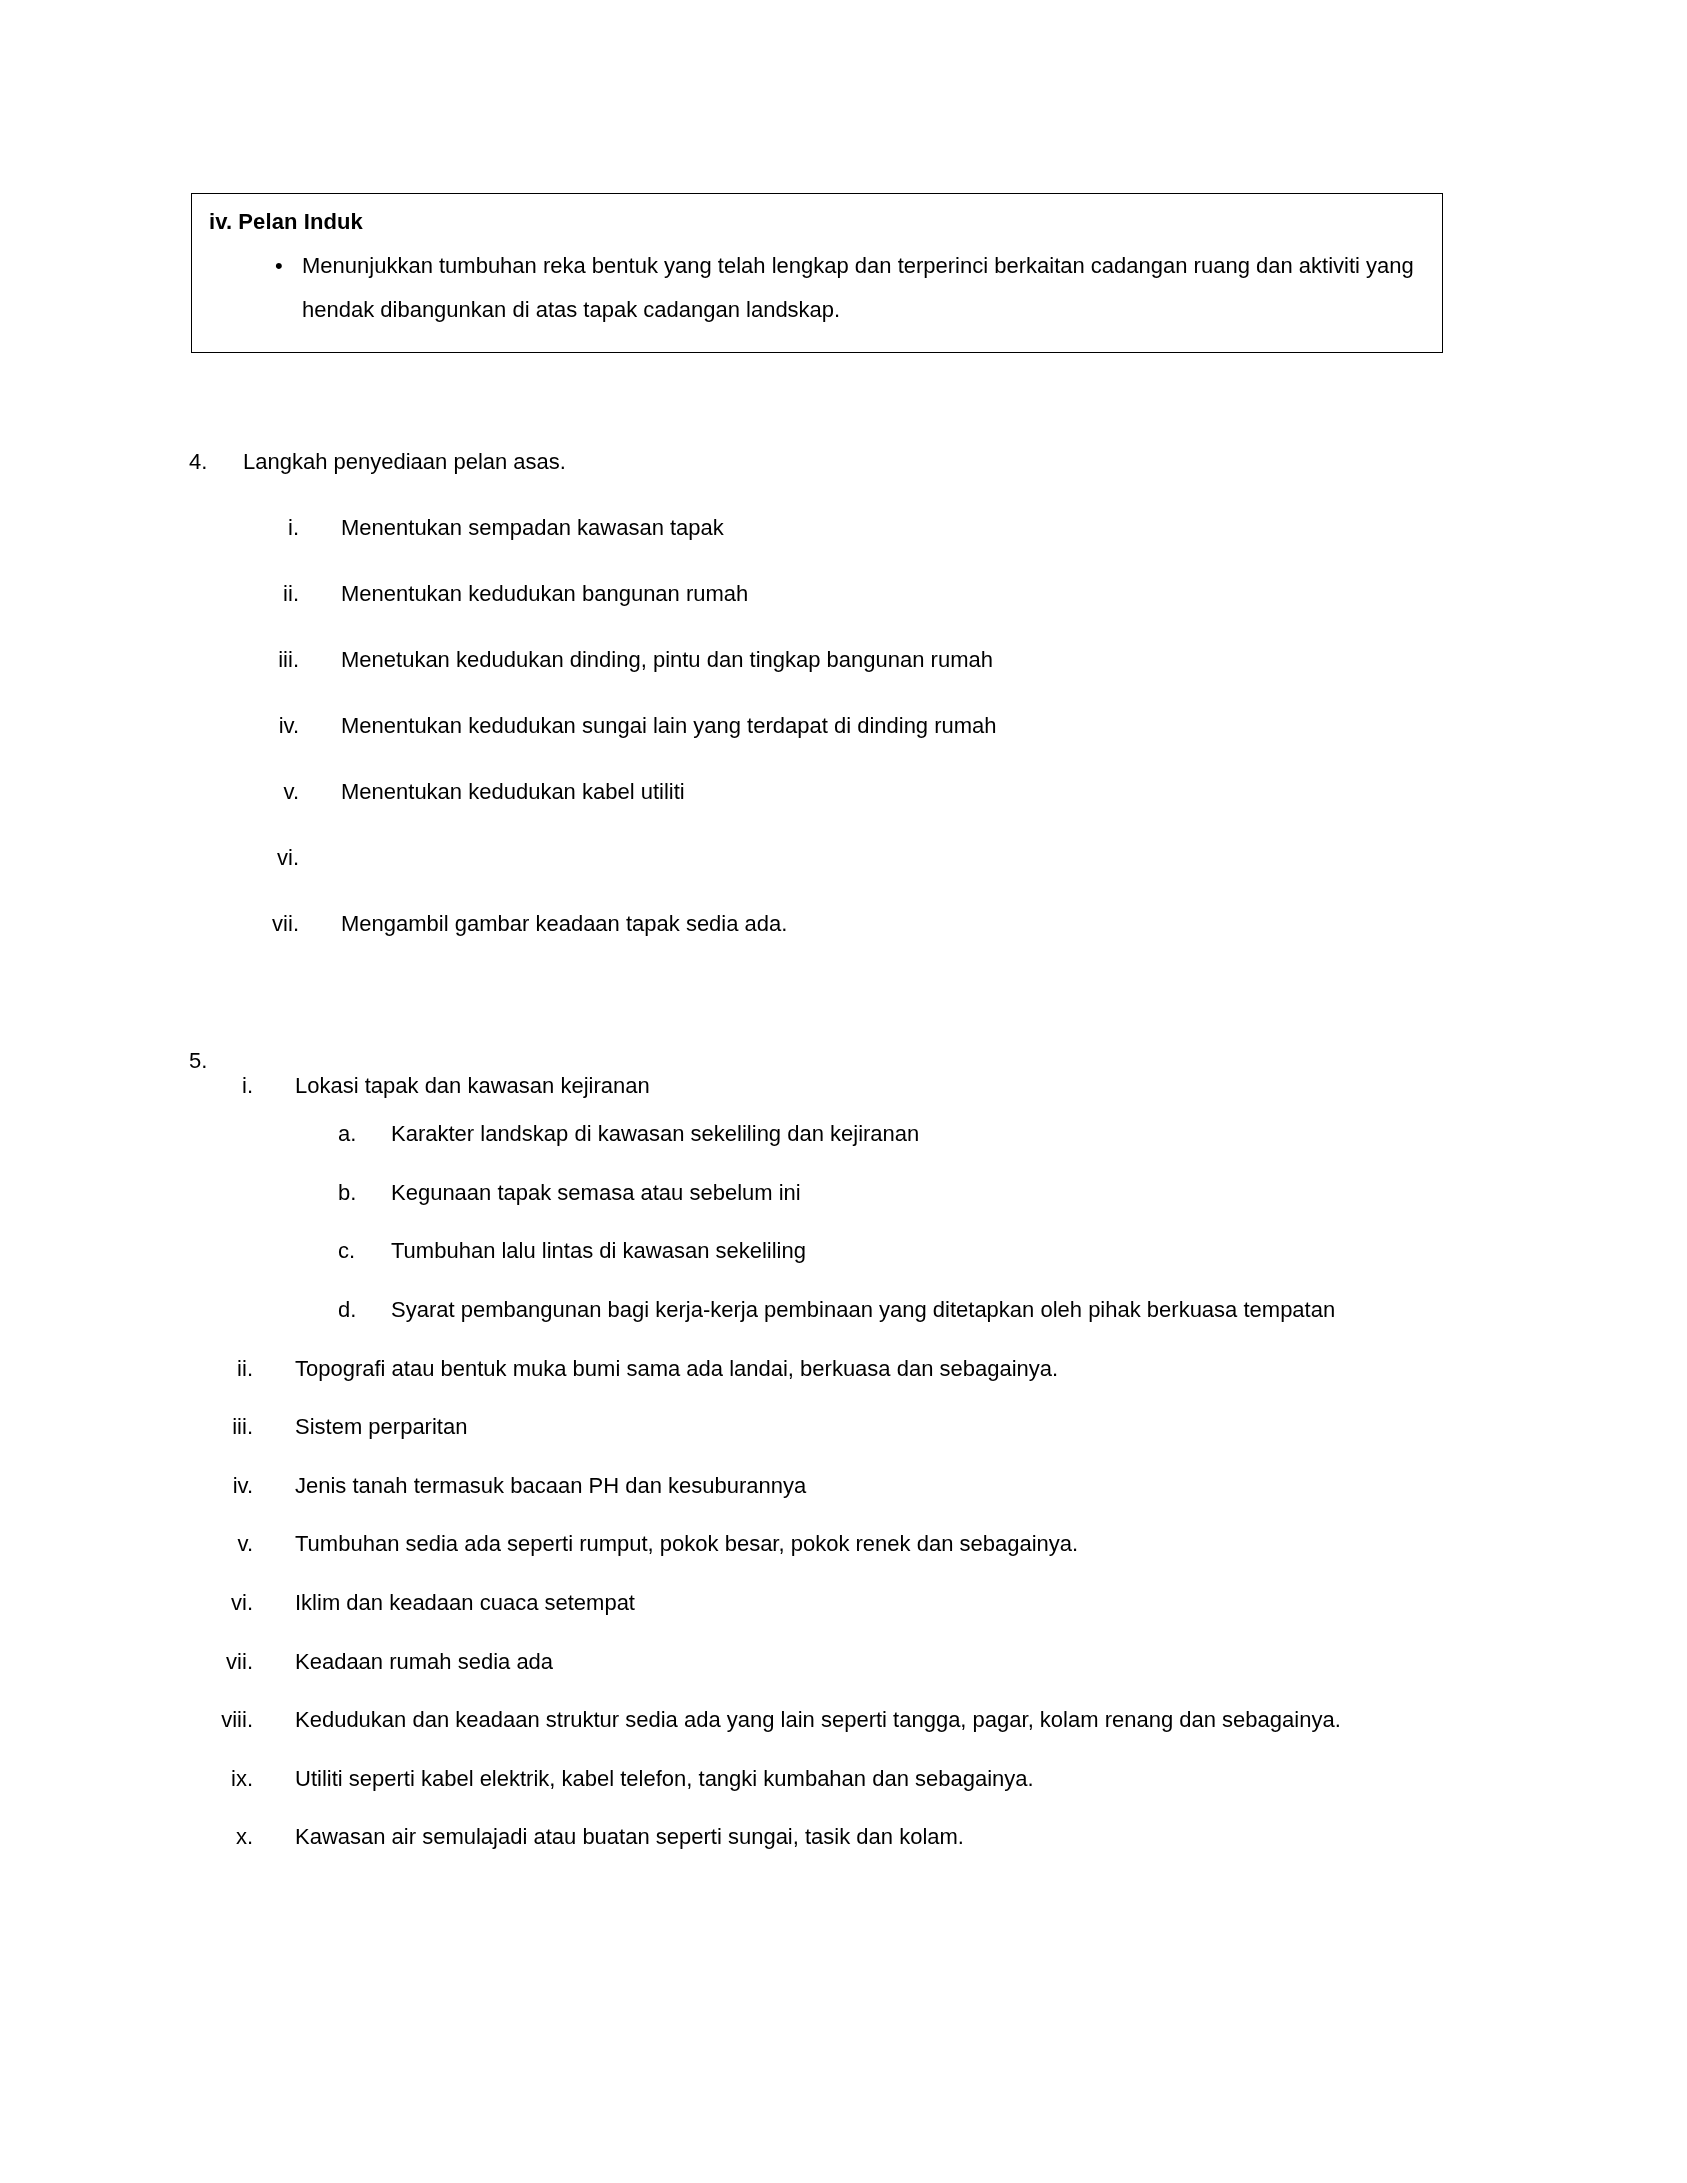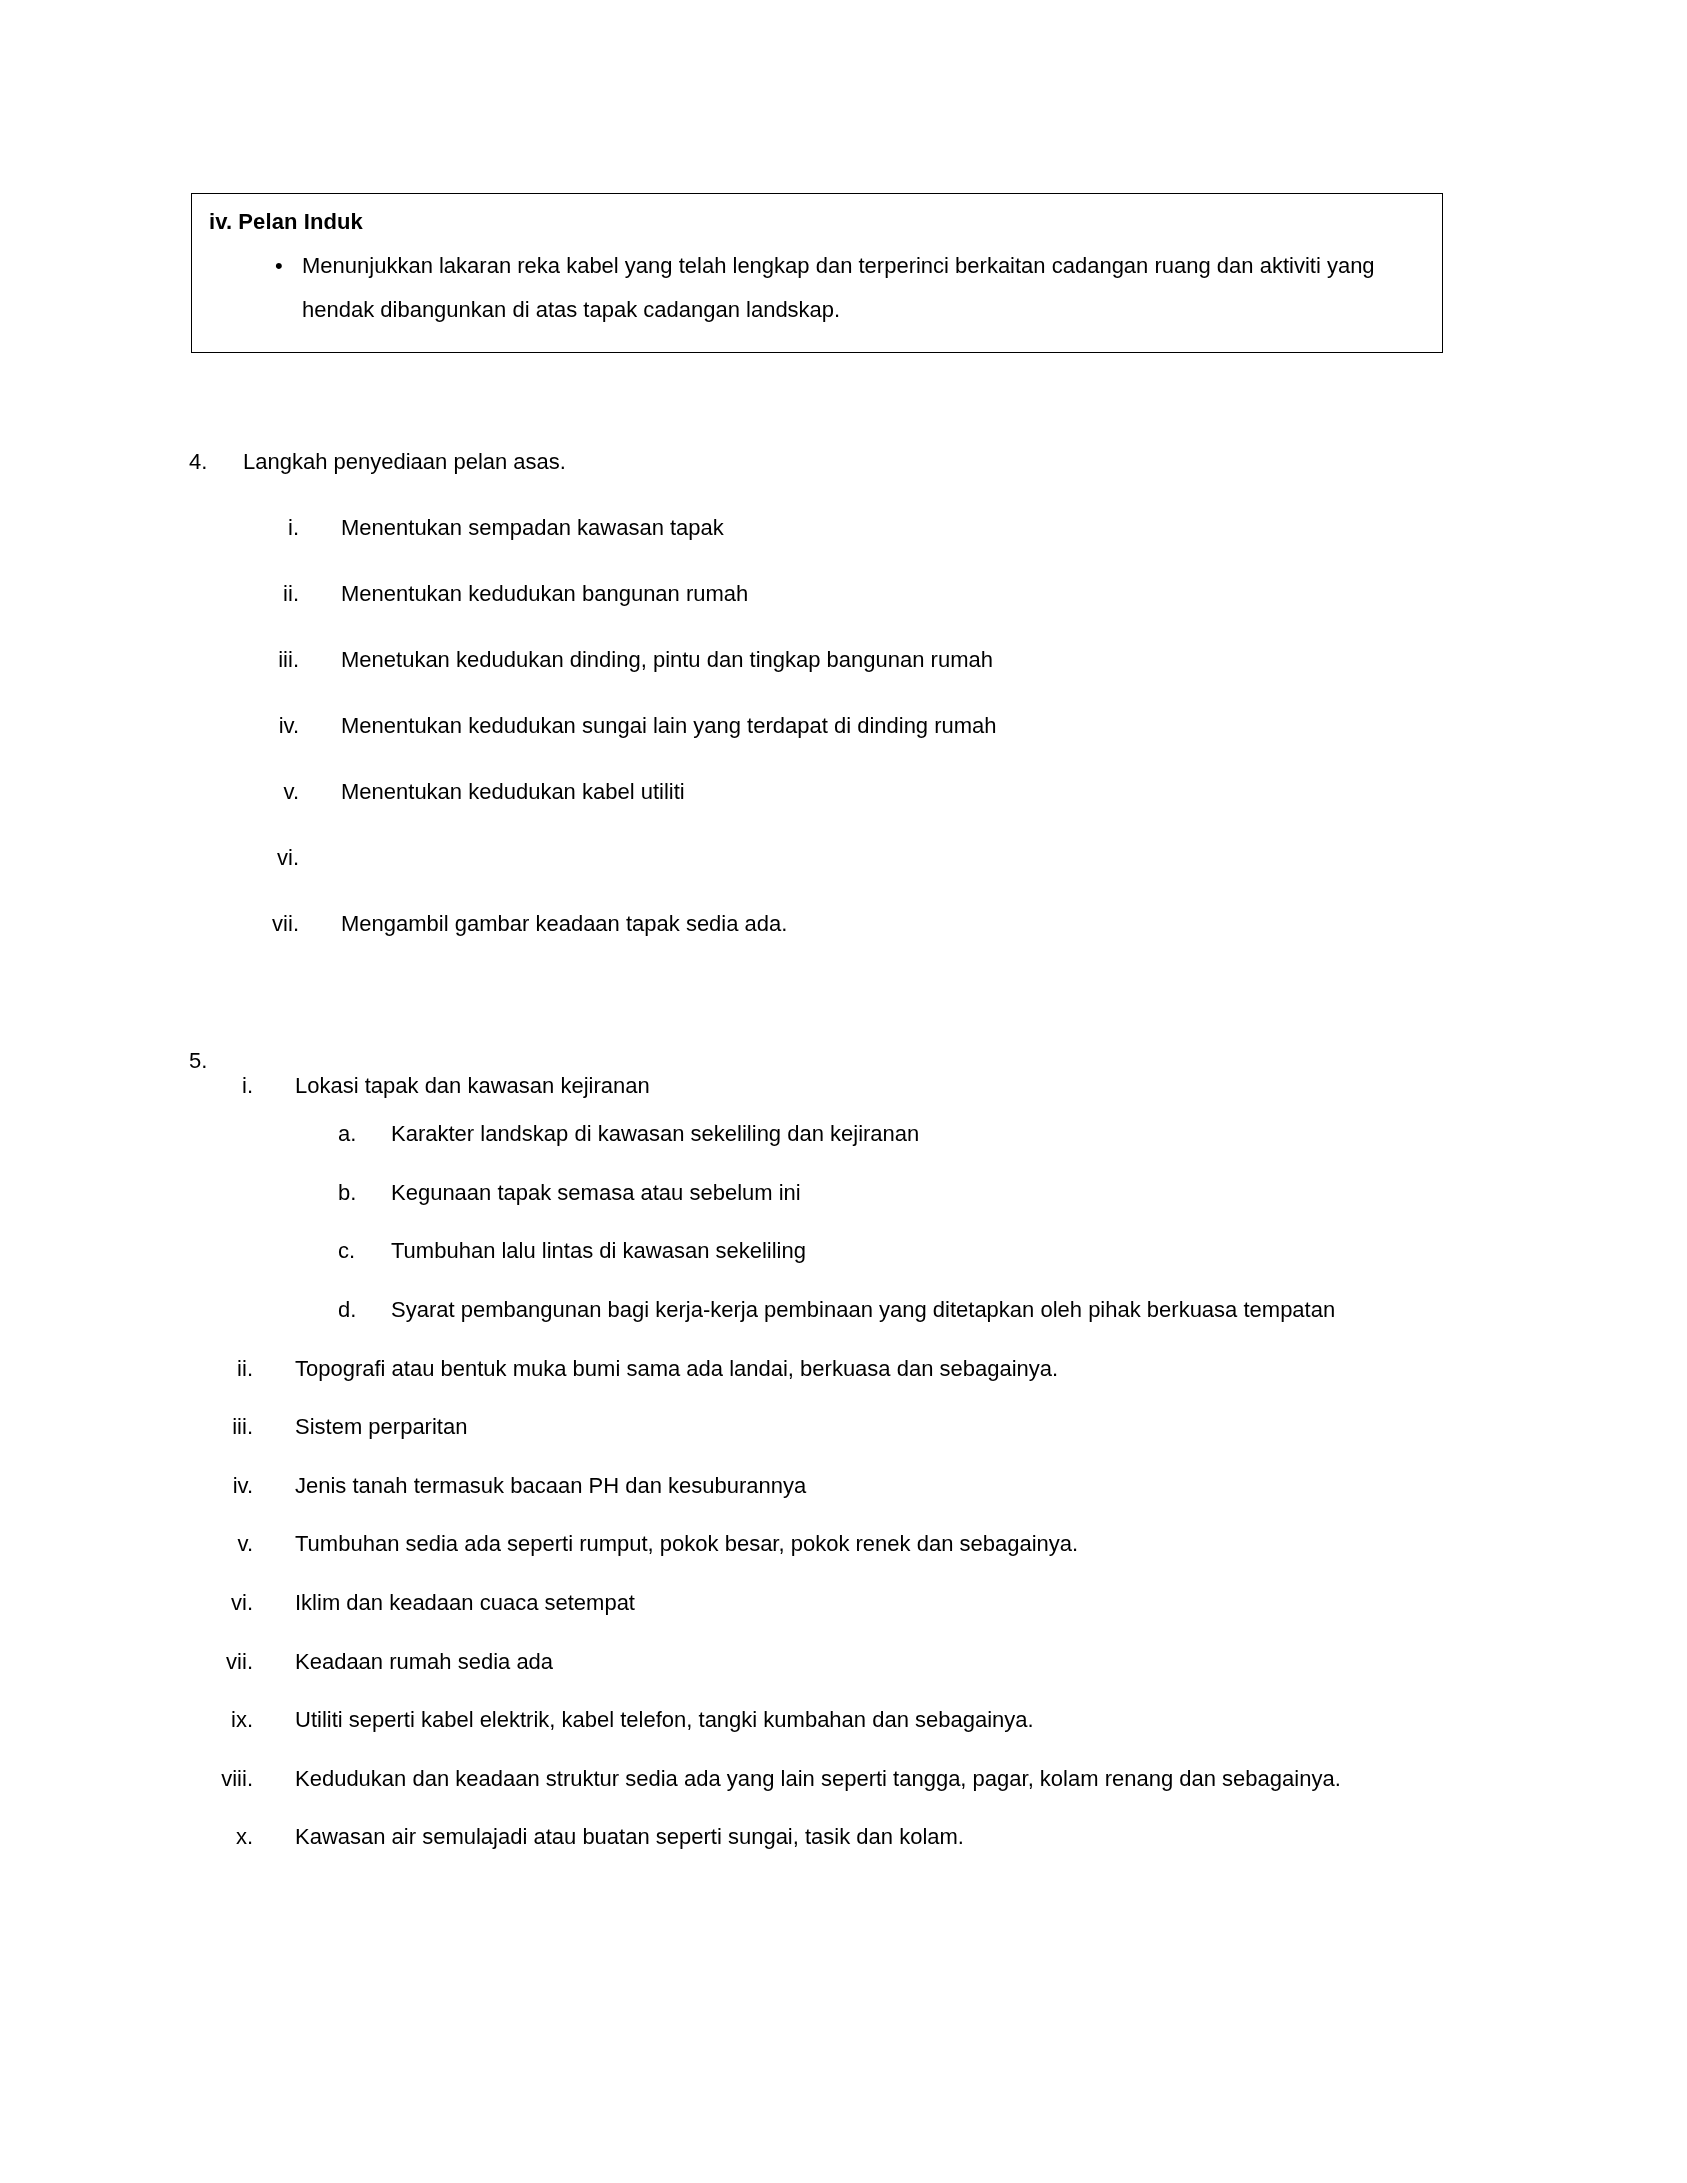--- a/index.html
+++ b/index.html
@@ -155,21 +155,21 @@
 </head>
 <body>
 
 <div class="page">
 
   <div class="callout-box">
     <div class="callout-title">iv. Pelan Induk</div>
     <div class="callout-list">
       <div class="callout-item">
         <span class="callout-bullet">•</span>
-        <span>Menunjukkan lakaran reka kabel yang telah lengkap dan terperinci berkaitan cadangan ruang dan aktiviti yang hendak dibangunkan di atas tapak cadangan landskap.</span>
+        <span>Menunjukkan tumbuhan reka bentuk yang telah lengkap dan terperinci berkaitan cadangan ruang dan aktiviti yang hendak dibangunkan di atas tapak cadangan landskap.</span>
       </div>
     </div>
   </div>
 
   <div class="q-block blk-4">
     <div class="q-head">
       <span class="marker">4.</span>
       <span>Langkah penyediaan pelan asas.</span>
     </div>
 
@@ -253,28 +253,28 @@
       </li>
       <li>
         <span class="marker">vi.</span>
         <span>Iklim dan keadaan cuaca setempat</span>
       </li>
       <li>
         <span class="marker">vii.</span>
         <span>Keadaan rumah sedia ada</span>
       </li>
       <li>
+        <span class="marker">viii.</span>
+        <span>Kedudukan dan keadaan struktur sedia ada yang lain seperti tangga, pagar, kolam renang dan sebagainya.</span>
+      </li>
+      <li>
         <span class="marker">ix.</span>
         <span>Utiliti seperti kabel elektrik, kabel telefon, tangki kumbahan dan sebagainya.</span>
       </li>
       <li>
-        <span class="marker">viii.</span>
-        <span>Kedudukan dan keadaan struktur sedia ada yang lain seperti tangga, pagar, kolam renang dan sebagainya.</span>
-      </li>
-      <li>
         <span class="marker">x.</span>
         <span>Kawasan air semulajadi atau buatan seperti sungai, tasik dan kolam.</span>
       </li>
     </ol>
   </div>
 
 </div>
 
 
 </body></html>

